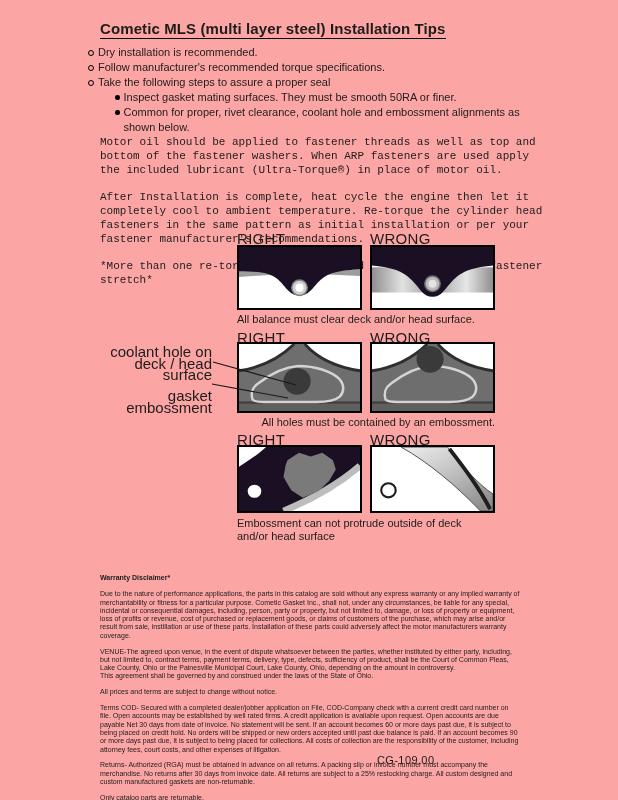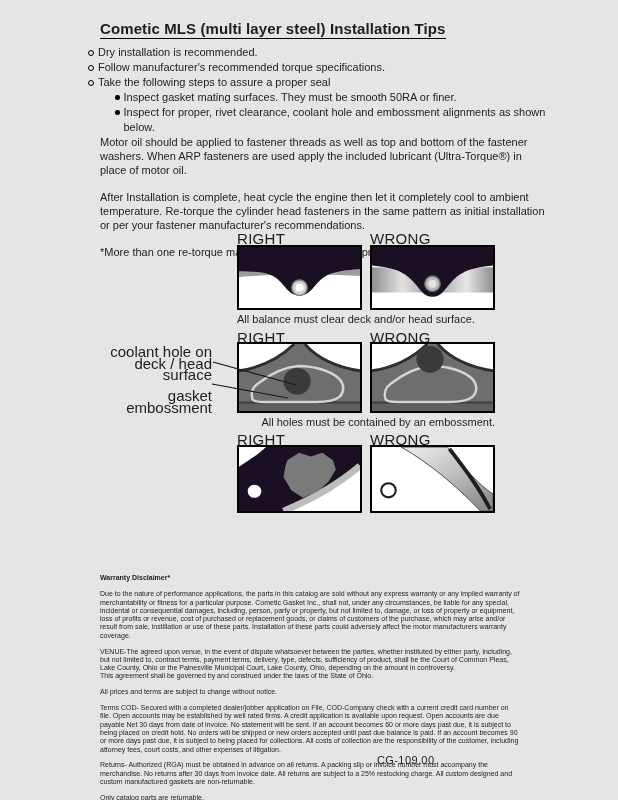--- a/index.html
+++ b/index.html
@@ -2,34 +2,34 @@
 <html style="--ink: #1d1d1b; --diagram_black: #1b1023; --mound_gray: #6e6e6e; --hole_gray: #3a3a3a; --emboss_light: #d4d4d4;"><head>
 <meta charset="utf-8">
 <style>
   html,body{margin:0;padding:0;}
   body{
     width:618px;height:800px;background:#ffffff;
     font-family:"Liberation Sans", sans-serif;
     color:var(--ink,#1d1d1b);
     position:relative;overflow:hidden;
   }
-  .page{position:absolute;inset:0;background:#e5e5e5;}
+  .page{position:absolute;inset:0;background:#fca5a5;}
   .content{position:absolute;left:100px;top:20px;width:450px;}
   .title-text{
     font-size:15px;font-weight:bold;
     border-bottom:1.6px solid #000;padding-bottom:1px;
     display:inline-block;letter-spacing:.1px;
   }
   .bullets{margin:6px 0 0 -12px;font-size:11px;}
   .b-item{display:flex;line-height:15px;}
   .marker-o{width:4px;height:4px;border:1px solid #000;border-radius:50%;margin:5px 4px 0 0;flex:none;}
   .marker-f{width:4.5px;height:4.5px;background:#000;border-radius:50%;margin:5px 4px 0 0;flex:none;}
   .b-sub{margin-left:27px;}
   .diesel-h{font-size:13px;font-weight:bold;margin:14px 0 8px;}
-  p.body{font-size:11px;line-height:14px;margin:0 0 13px;}
+  p.body{font-size:11px;line-height:14px;margin:0 0 13px;font-family:Liberation Mono, monospace;}
   .prewrap{white-space:pre-line;}
 
   .lbl{position:absolute;width:125px;text-align:left;font-size:15px;letter-spacing:.3px;}
   .panel{position:absolute;width:125px;border:2px solid #000;box-sizing:border-box;background:#fff;}
   .panel svg{display:block;width:100%;height:100%;}
   .cap{position:absolute;font-size:11px;line-height:13px;}
   .cap-center{width:258px;text-align:right;}
   .side-label{position:absolute;font-size:15px;line-height:11.5px;text-align:right;}
   .overlay{position:absolute;z-index:5;}
 
@@ -60,21 +60,21 @@
       <div class="b-item">
         <span class="marker-o"></span>
         <span>Take the following steps to assure a proper seal</span>
       </div>
       <div class="b-item b-sub">
         <span class="marker-f"></span>
         <span>Inspect gasket mating surfaces.  They must be smooth 50RA or finer.</span>
       </div>
       <div class="b-item b-sub">
         <span class="marker-f"></span>
-        <span>Inspect for proper, rivet clearance, coolant hole and embossment alignments as shown below.</span>
+        <span>Common for proper, rivet clearance, coolant hole and embossment alignments as shown below.</span>
       </div>
     </div>
     <p class="body">Motor oil should be applied to fastener threads as well as top and bottom of the fastener washers. When ARP fasteners are used apply the included lubricant (Ultra-Torque®) in place of motor oil.</p>
     <p class="body">After Installation is complete, heat cycle the engine then let it completely cool to ambient temperature. Re-torque the cylinder head fasteners in the same pattern as initial installation or per your fastener manufacturer's recommendations.</p>
     <p class="body">*More than one re-torque may be required to achieve proper fastener stretch*</p>
   </div>
 
   <div class="lbl" style="left:237px;top:230px;">RIGHT</div>
   <div class="lbl" style="left:370px;top:230px;">WRONG</div>
 
@@ -166,20 +166,22 @@
             <stop offset="0.5" stop-color="#c2c2c2"></stop>
             <stop offset="1" stop-color="#8d8d8d"></stop>
         </linearGradient>
       </defs>
       <rect width="125" height="68" fill="#fff"></rect>
       <path d="M30,0 H78 C93,20 110,40 125,50 V68 H112 C88,42 58,16 30,0 Z" fill="url(#gw3)" stroke="#4a4a4a" stroke-width="1"></path>
       <path d="M80,2 C95,22 110,42 122,66" fill="none" stroke="#1f1f1f" stroke-width="4"></path>
       <circle cx="17" cy="46" r="7.5" fill="#ffffff" stroke="#1c1c1c" stroke-width="2.2"></circle>
     </svg>
   </div>
+  <div class="cap prewrap" style="left:237px;top:517px;width:250px;">Embossment can not protrude outside of deck
+and/or head surface</div>
 
   <div class="fineprint">
     <p class="fp-h">Warranty Disclaimer*</p>
     <p>Due to the nature of performance applications, the parts in this catalog are sold without any express warranty or any implied warranty of merchantability or fitness for a particular purpose.  Cometic Gasket Inc., shall not, under any circumstances, be liable for any special, incidental or consequential damages, including, person, party or property, but not limited to, damage, or loss of property or equipment, loss of profits or revenue, cost of purchased or replacement goods, or claims of customers of the purchase, which may arise and/or result from sale, instillation or use of these parts.  Installation of these parts could adversely affect the motor manufacturers warranty coverage.</p>
     <p class="prewrap">VENUE-The agreed upon venue, in the event of dispute whatsoever between the parties, whether instituted by either party, including, but not limited to, contract terms, payment terms, delivery, type, defects, sufficiency of product, shall be the Court of Common Pleas, Lake County, Ohio or the Painesville Municipal Court, Lake County, Ohio, depending on the amount in controversy.
 This agreement shall be governed by and construed under the laws of the State of Ohio.</p>
     <p>All prices and terms are subject to change without notice.</p>
     <p>Terms COD- Secured with a completed dealer/jobber application on File, COD-Company check with a current credit card number on file.  Open accounts may be established by well rated firms.  A credit application is available upon request.  Open accounts are due payable Net 30 days from date of invoice.  No statement will be sent.  If an account becomes 60 or more days past due, it is subject to being placed on credit hold.  No orders will be shipped or new orders accepted until past due balance is paid.  If an account becomes 90 or more days past due, it is subject to being placed for collections.  All costs of collection are the responsibility of the customer, including attorney fees, court costs, and other expenses of litigation.</p>
     <p>Returns- Authorized (RGA) must be obtained in advance on all returns.  A packing slip or invoice number must accompany the merchandise.  No returns after 30 days from invoice date.  All returns are subject to a 25% restocking charge.  All custom designed and custom manufactured gaskets are non-returnable.</p>
     <p class="prewrap">Only catalog parts are returnable.

